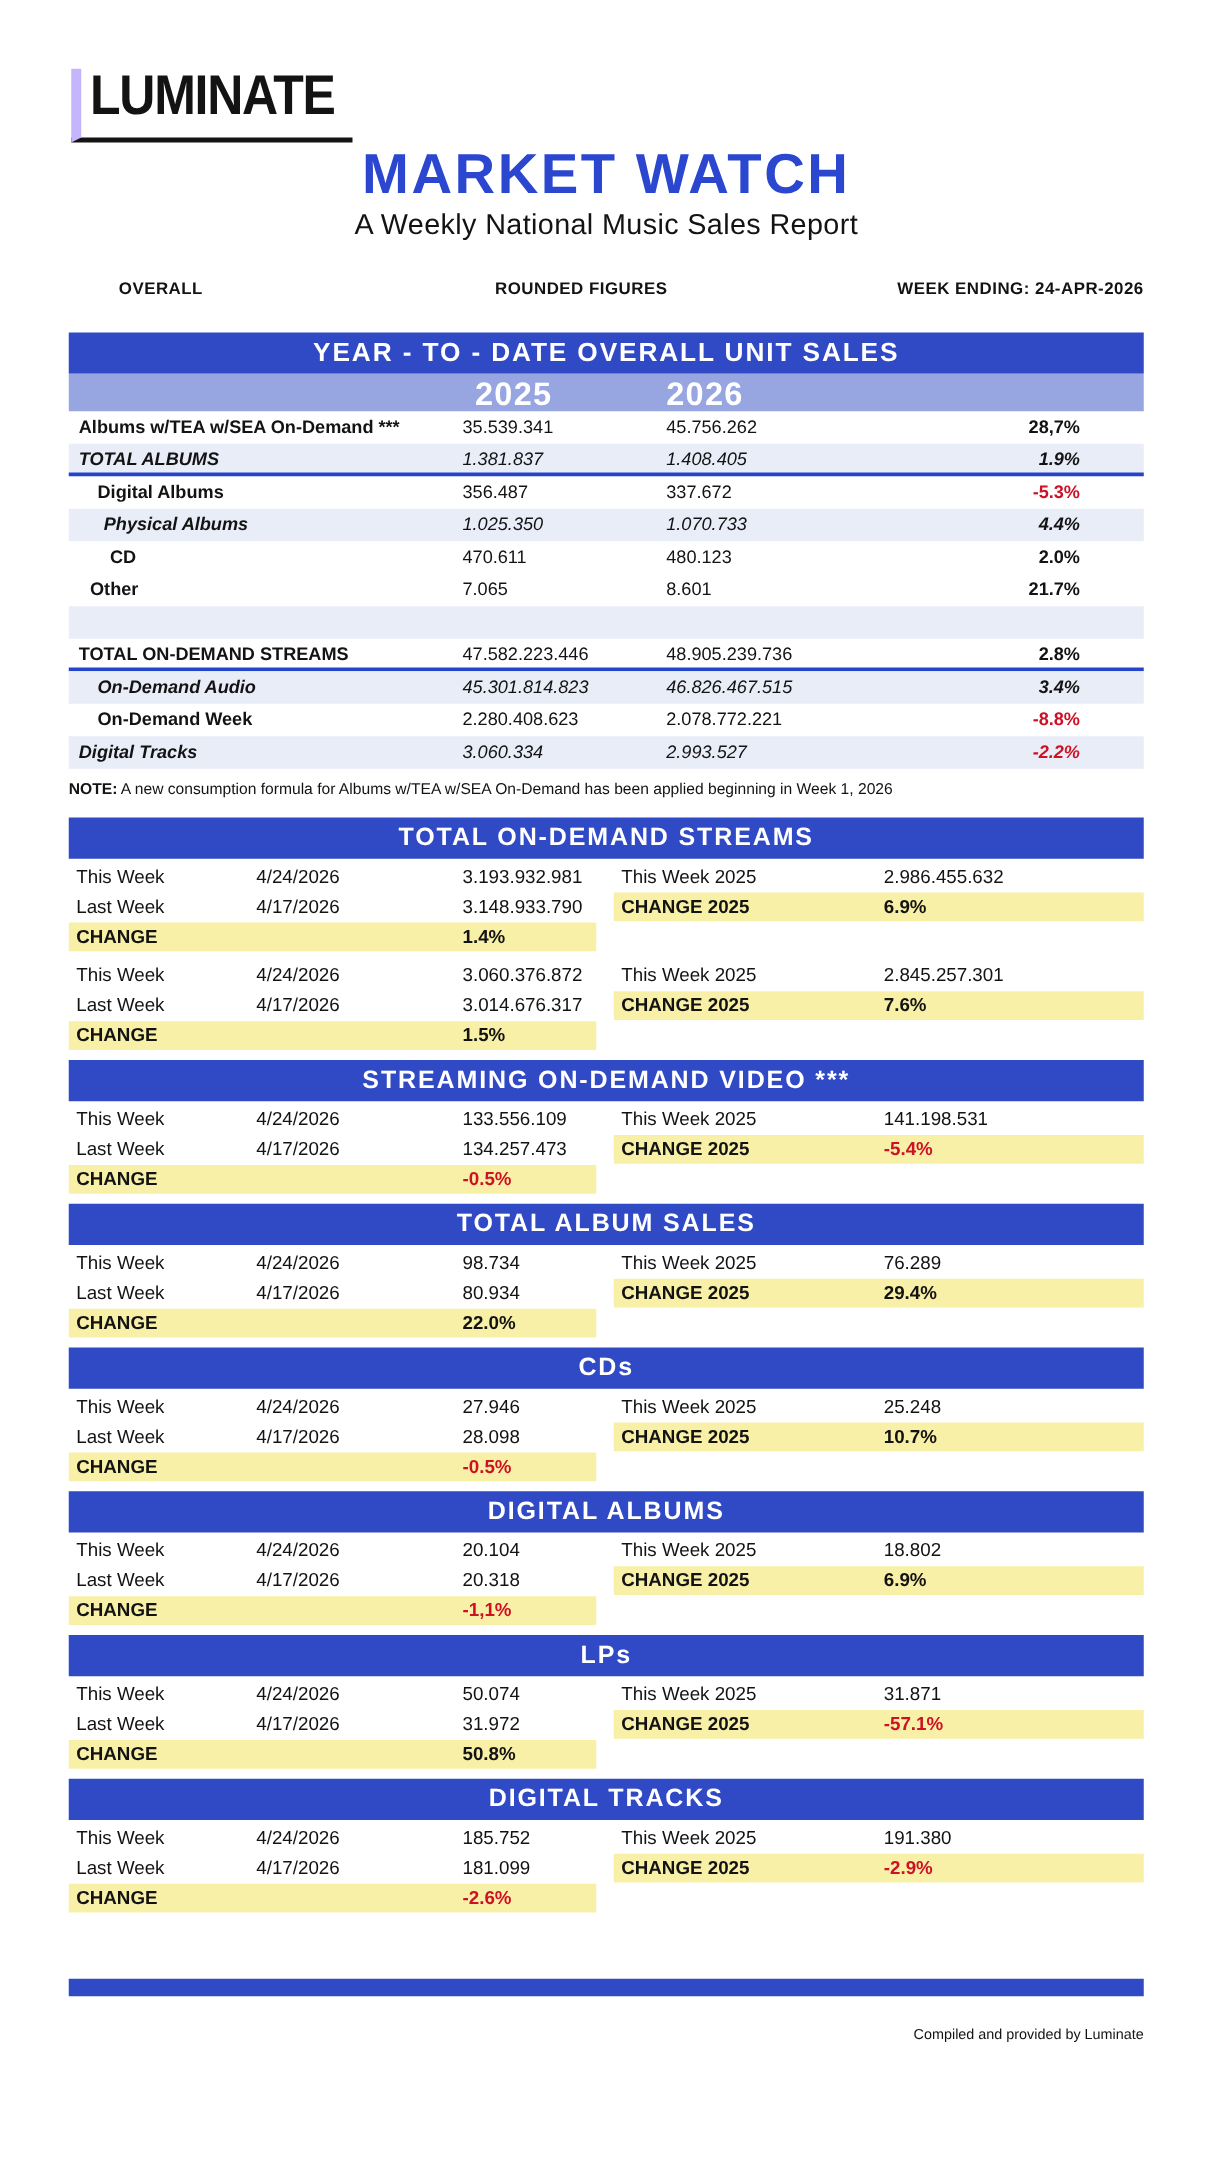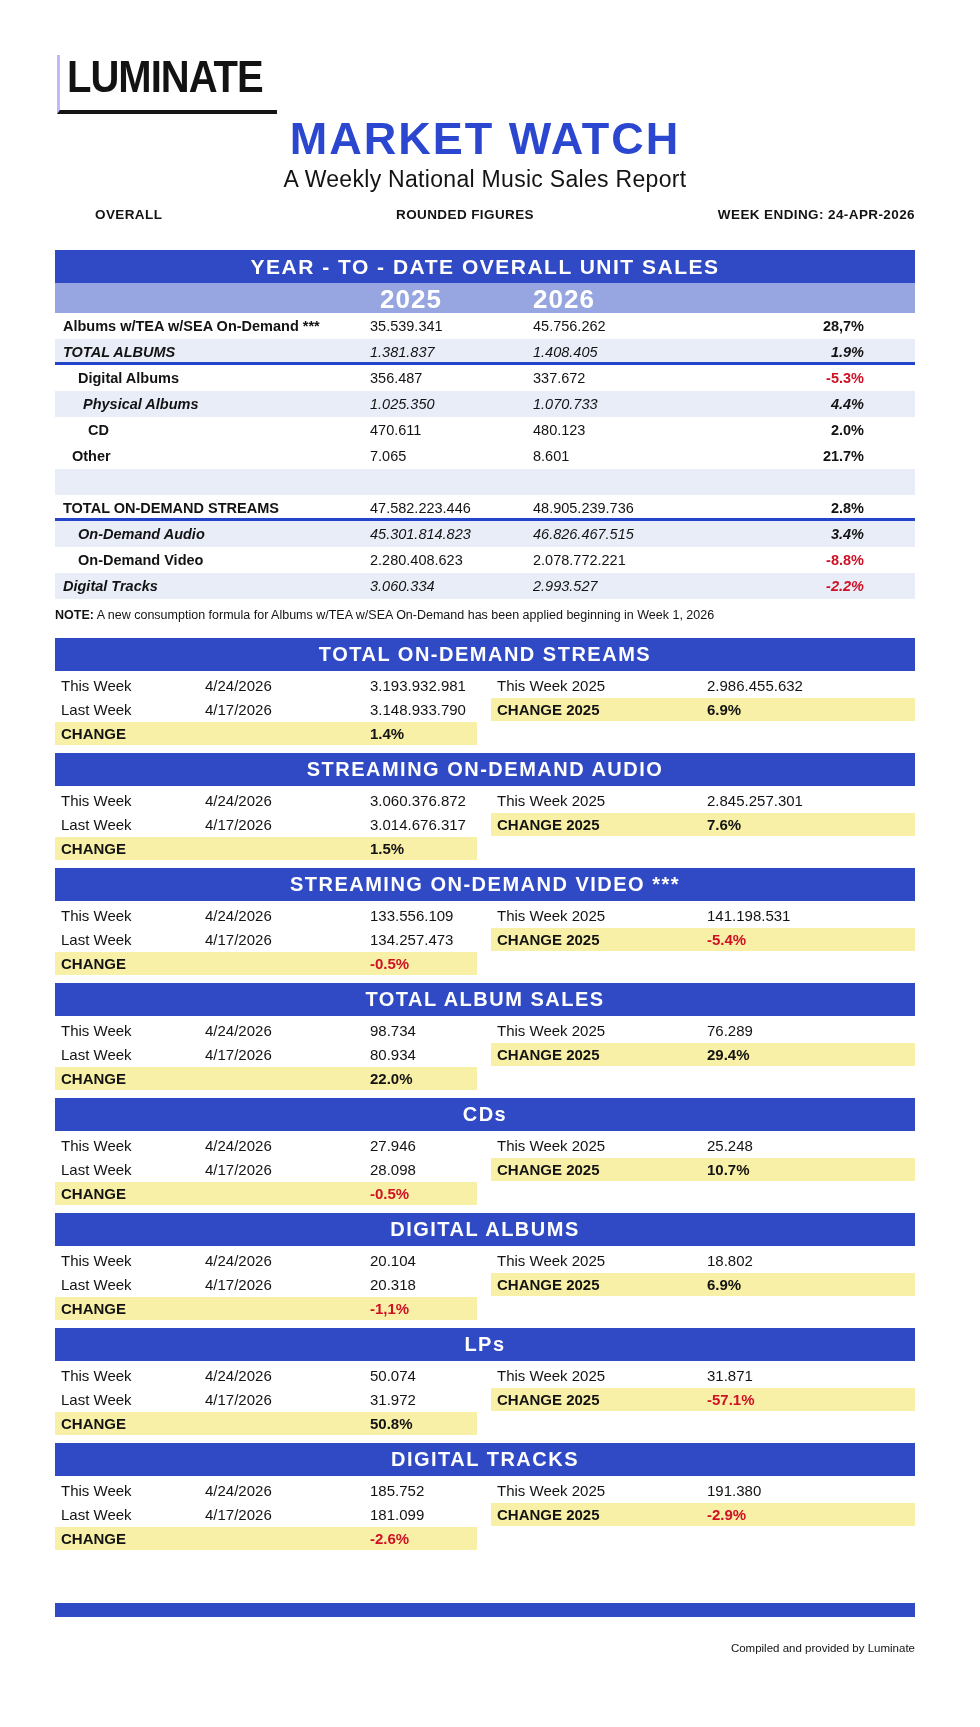--- a/index.html
+++ b/index.html
@@ -14,28 +14,28 @@
   }
   *{margin:0;padding:0;box-sizing:border-box;}
   html,body{background:#fff;}
   body{
     width:980px;height:1727px;overflow:hidden;position:relative;
     font-family:"Liberation Sans", sans-serif;color:var(--ink);
   }
   .content{width:860px;margin-left:55px;}
   
   .logo{display:inline-block;margin-top:55px;margin-left:2px;
-    border-left:3px solid #c4b5fd;border-bottom:4px solid #141414;
+    border-left:8px solid #c4b5fd;border-bottom:4px solid #141414;
     padding:2px 14px 8px 7px;}
   .logo-text{display:inline-block;font-size:40px;font-weight:bold;letter-spacing:-1px;
     transform:scaleY(1.12);transform-origin:left bottom;}
   .title{margin-top:2px;text-align:center;color:var(--title-blue);
     font-size:45px;font-weight:bold;letter-spacing:2px;line-height:1.0;}
   .subtitle{margin-top:5px;text-align:center;font-size:23px;letter-spacing:.3px;}
-  .meta-row{display:flex;margin-top:14px;font-weight:bold;font-size:13.5px;letter-spacing:.4px;}
+  .meta-row{display:flex;margin-top:30px;font-weight:bold;font-size:13.5px;letter-spacing:.4px;}
   .m-left{width:260px;padding-left:40px;}
   .m-center{flex:1;text-align:center;}
   .m-right{width:300px;text-align:right;}
   
   .ytd{margin-top:28px;}
   .ytd-title{background:var(--accent-blue);color:#fff;text-align:center;
     font-weight:bold;font-size:21px;letter-spacing:1.5px;height:33px;line-height:33px;}
   .ytd-years{background:var(--light-blue);height:30px;position:relative;}
   .ytd-years span{position:absolute;top:0;color:#fff;font-weight:bold;font-size:26px;
     line-height:32px;letter-spacing:1px;}
@@ -133,21 +133,21 @@
           <div class="val">48.905.239.736</div>
           <div class="pct">2.8%</div>
         </div>
         <div class="ytd-row shaded">
           <div class="lab" style="padding-left: 23px;">On-Demand Audio</div>
           <div class="val">45.301.814.823</div>
           <div class="val">46.826.467.515</div>
           <div class="pct">3.4%</div>
         </div>
         <div class="ytd-row">
-          <div class="lab" style="padding-left: 23px;">On-Demand Video</div>
+          <div class="lab" style="padding-left: 23px;">On-Demand Week</div>
           <div class="val">2.280.408.623</div>
           <div class="val">2.078.772.221</div>
           <div class="pct neg">-8.8%</div>
         </div>
         <div class="ytd-row shaded">
           <div class="lab" style="padding-left: 8px;">Digital Tracks</div>
           <div class="val">3.060.334</div>
           <div class="val">2.993.527</div>
           <div class="pct neg">-2.2%</div>
         </div>
@@ -187,21 +187,20 @@
           <div class="wk-left hl">
             <span class="bold">CHANGE</span>
             <span></span>
             <span class="bold">1.4%</span>
           </div>
           <div class="wk-gap"></div>
           <div class="wk-right"></div>
         </div>
       </section>
       <section class="wk">
-        <div class="wk-bar">STREAMING ON-DEMAND AUDIO</div>
         <div class="wk-row">
           <div class="wk-left">
             <span>This Week</span>
             <span>4/24/2026</span>
             <span>3.060.376.872</span>
           </div>
           <div class="wk-gap"></div>
           <div class="wk-right">
             <span>This Week 2025</span>
             <span>2.845.257.301</span>

